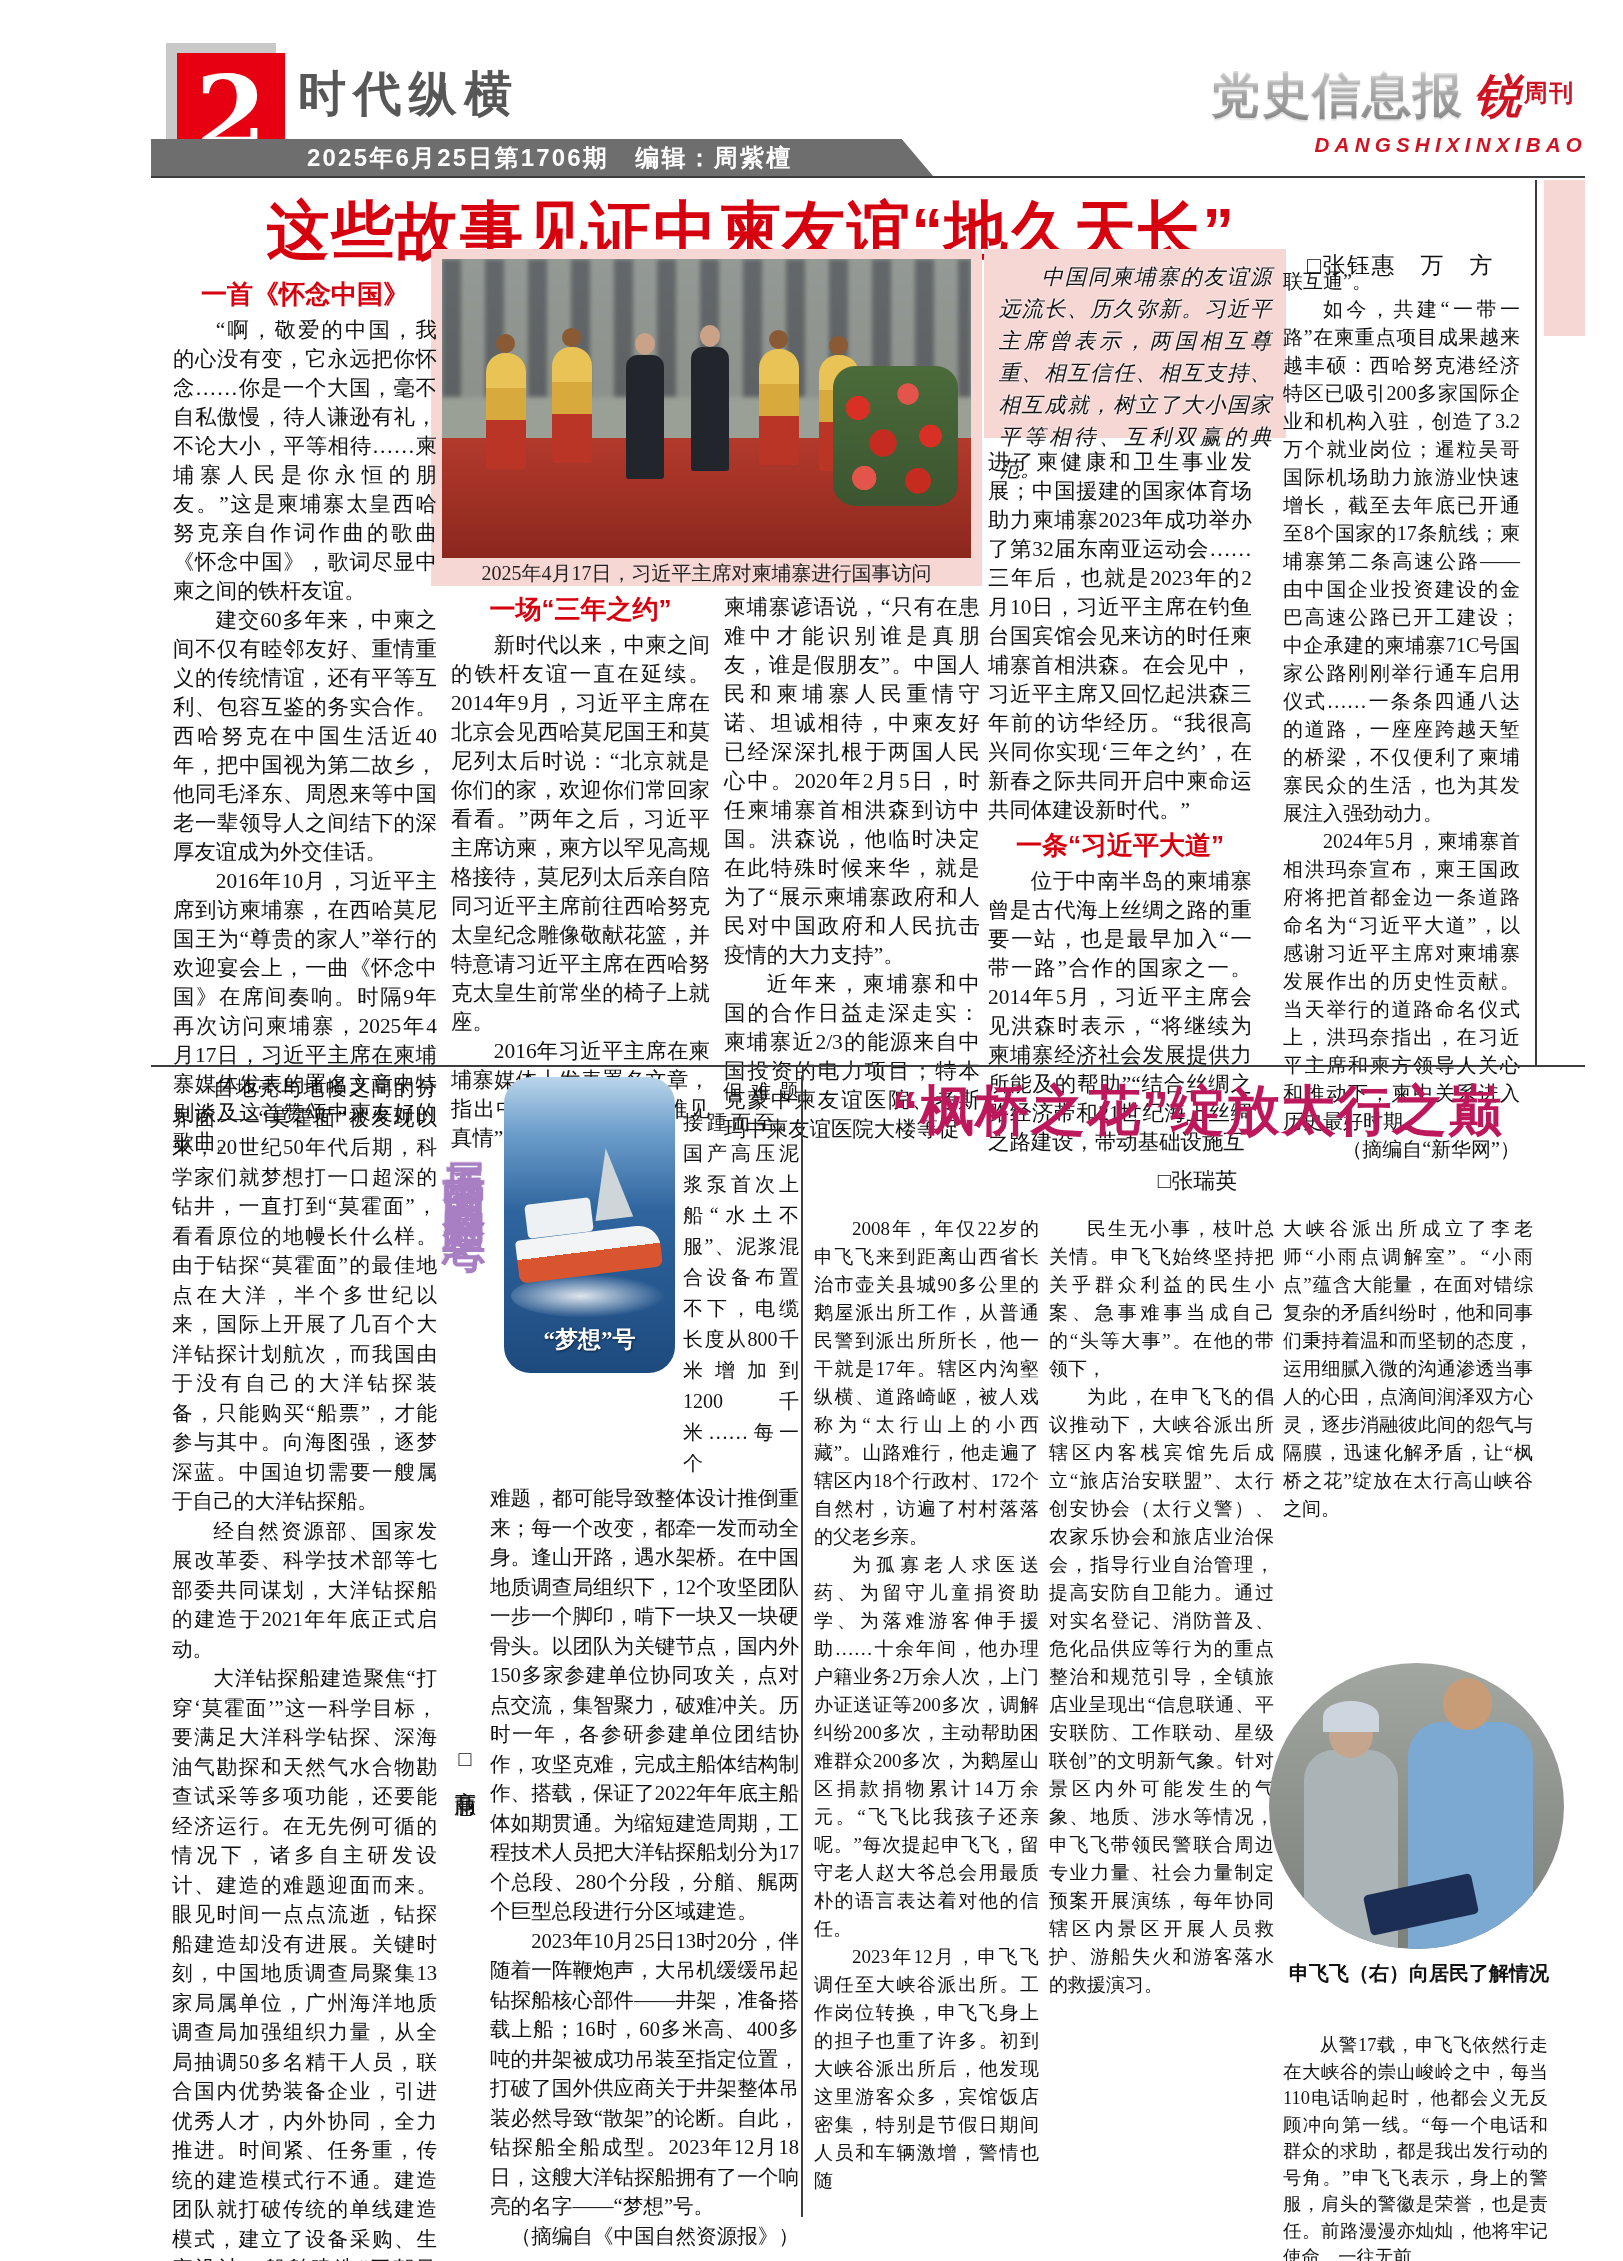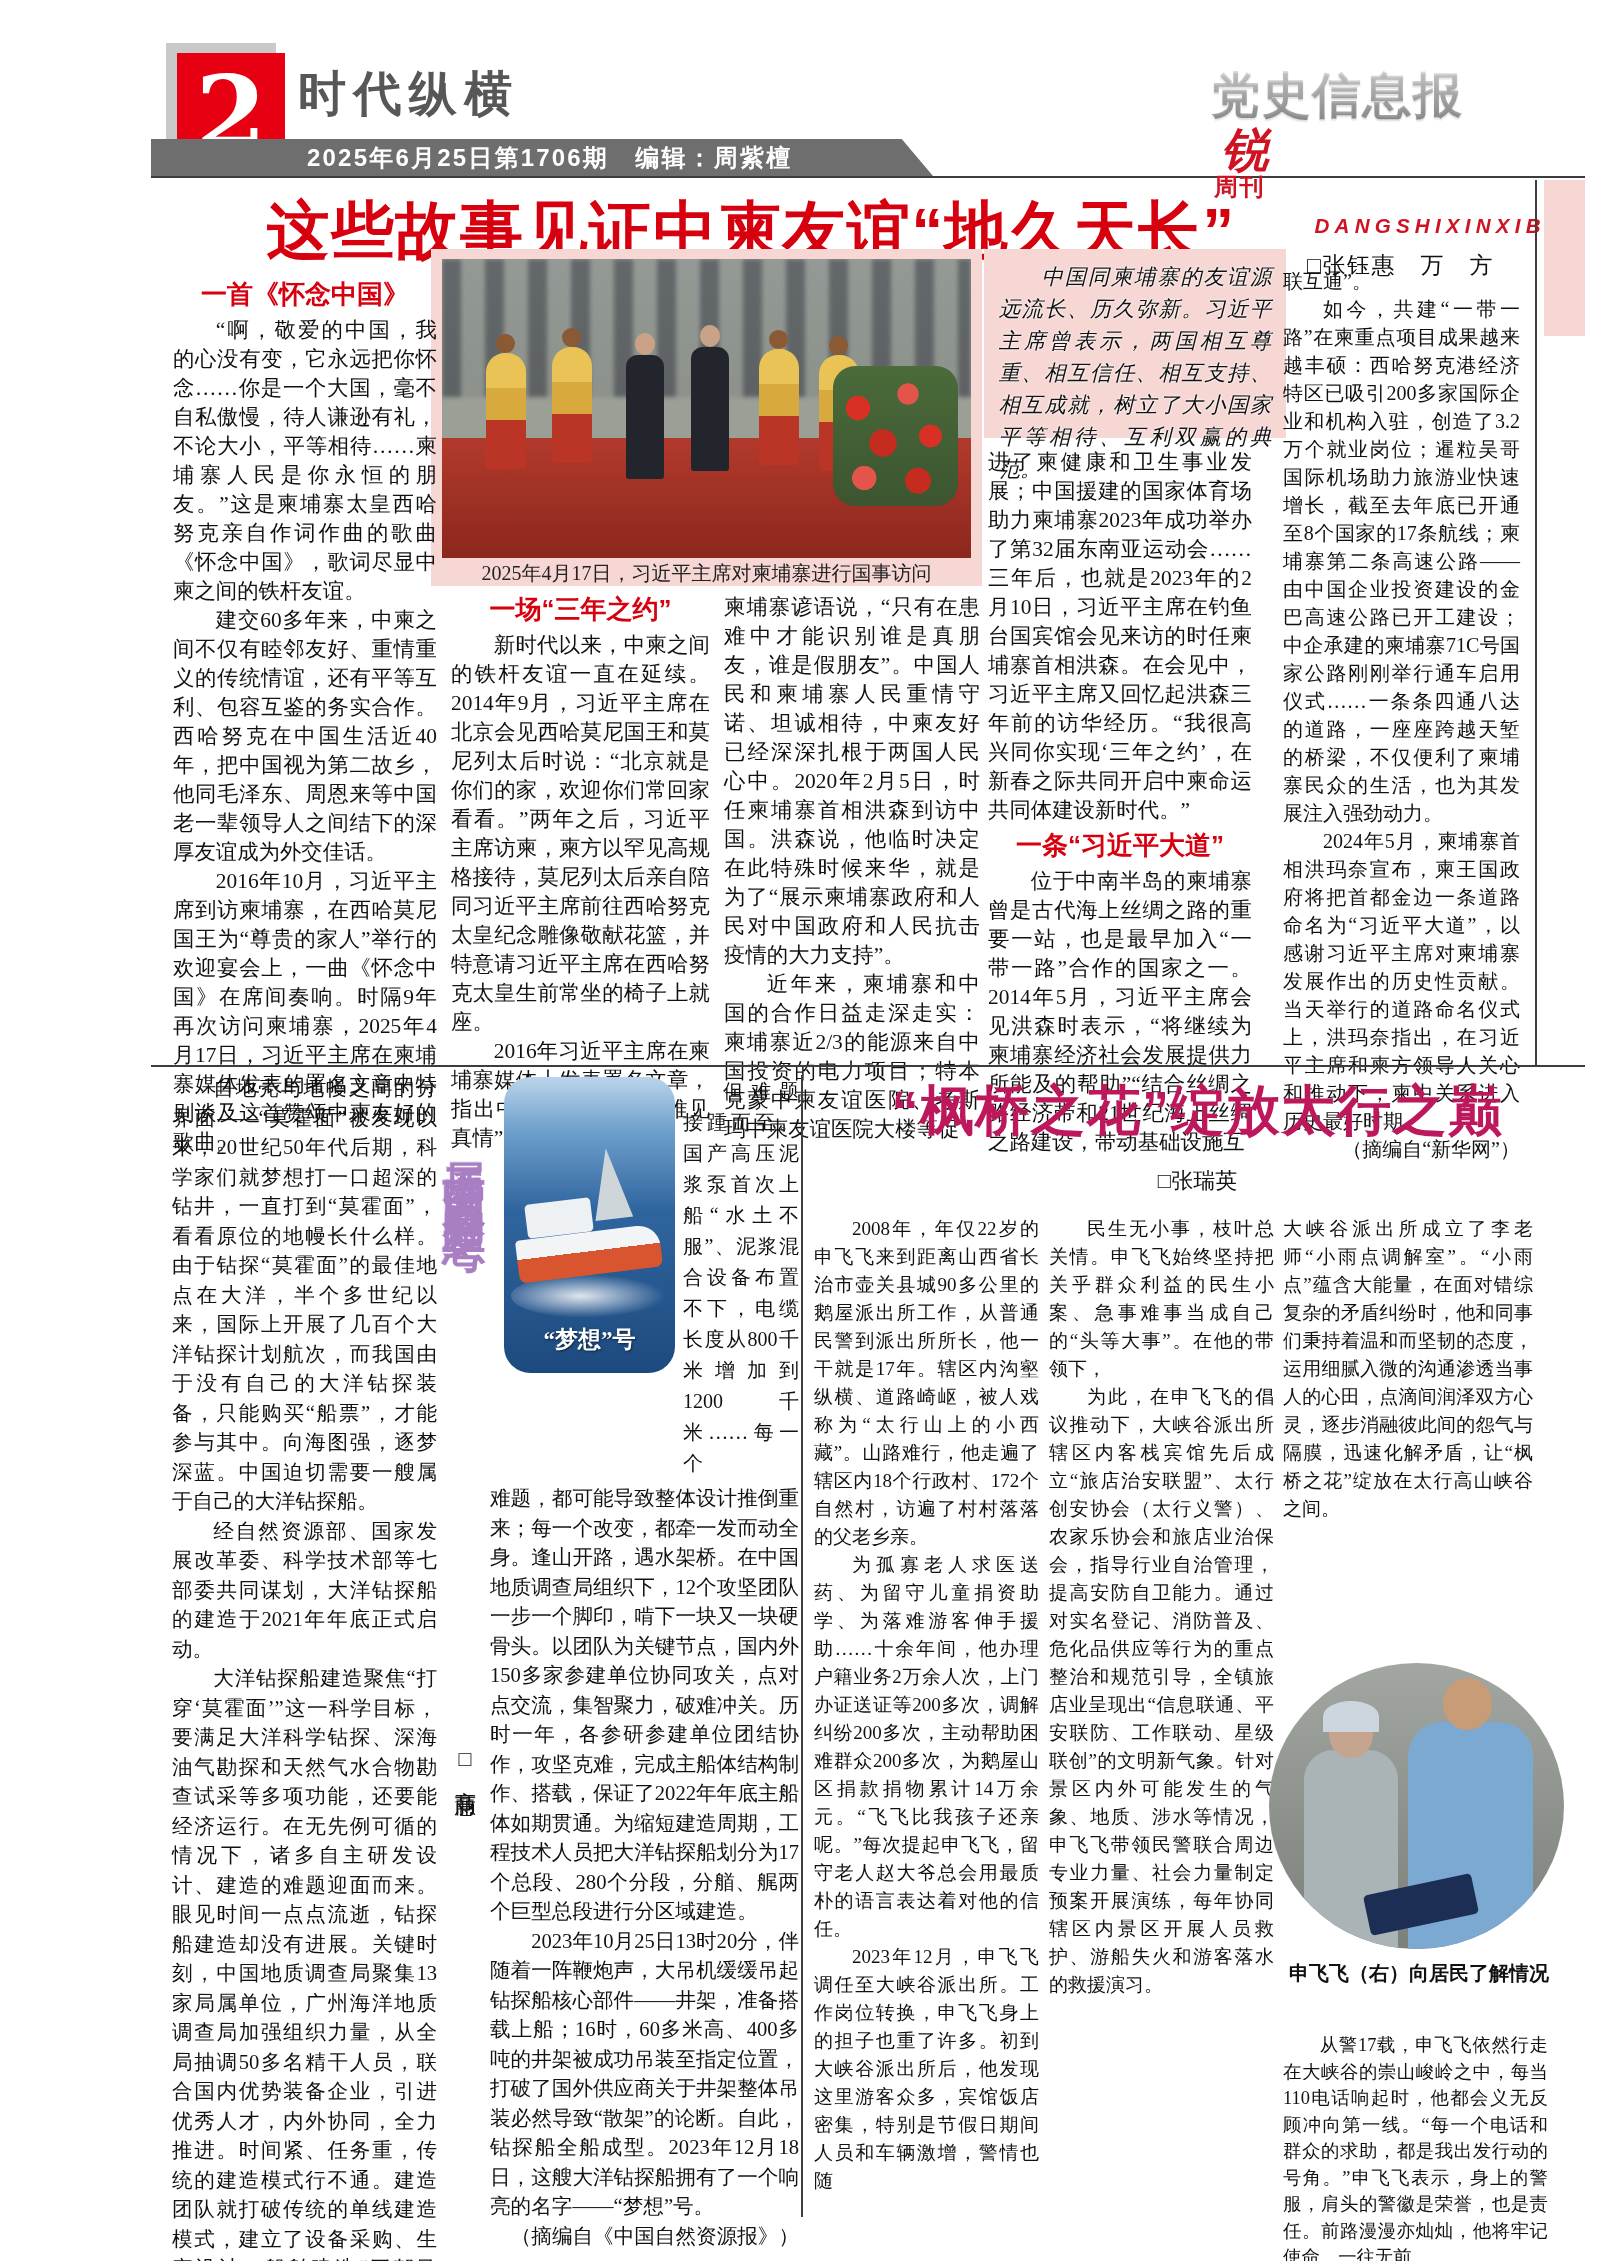--- a/index.html
+++ b/index.html
@@ -12,21 +12,21 @@
                align-items:center;justify-content:center;color:#fff;
                font-family:"DejaVu Serif",serif;font-size:102px;font-weight:700;}
   .hdr-section{left:298px;top:62px;font-family:"Liberation Sans","DejaVu Sans",sans-serif;
                font-size:48px;font-weight:900;color:#575757;letter-spacing:7.4px;}
   .hdr-banner{left:151px;top:139px;width:782px;height:37px;background:#6e6e6e;
               clip-path:polygon(0 0,96% 0,100% 100%,0 100%);display:flex;align-items:center;}
   .hdr-banner span{margin-left:156px;color:#fff;font-family:"Liberation Sans","DejaVu Sans",sans-serif;
                    font-weight:700;font-size:24px;letter-spacing:2.2px;}
   .hdr-rule{left:151px;top:176px;width:1434px;height:2.2px;background:#3d3d3d;}
   .masthead{left:1211px;top:63px;width:376px;}
-  .mh-row{display:flex;align-items:flex-start;flex-direction:column;}
+  .mh-row{display:flex;align-items:center;}
   .mh-cn{font-family:"Liberation Sans","DejaVu Sans",sans-serif;font-weight:900;font-size:49px;
          background:linear-gradient(180deg,#e8e8e8 0%,#bdbdbd 45%,#8f8f8f 100%);
          -webkit-background-clip:text;background-clip:text;color:transparent;
          text-shadow:0 1.5px 1.5px rgba(0,0,0,.12);letter-spacing:1.5px;}
   .mh-cal{font-family:"DejaVu Serif",serif;font-weight:700;font-style:italic;font-size:47px;
           color:#cf1322;margin-left:10.3px;line-height:.9;}
   .mh-week{font-family:"Liberation Sans","DejaVu Sans",sans-serif;font-weight:900;font-size:24px;
            color:#cf1322;margin-left:2.9px;margin-bottom:5.9px;letter-spacing:1.5px;}
   .mh-py{font-family:"Liberation Sans","DejaVu Sans",sans-serif;font-weight:900;font-style:italic;
          font-size:20.6px;color:#cf1322;letter-spacing:5.2px;margin-top:4.4px;text-align:right;}

